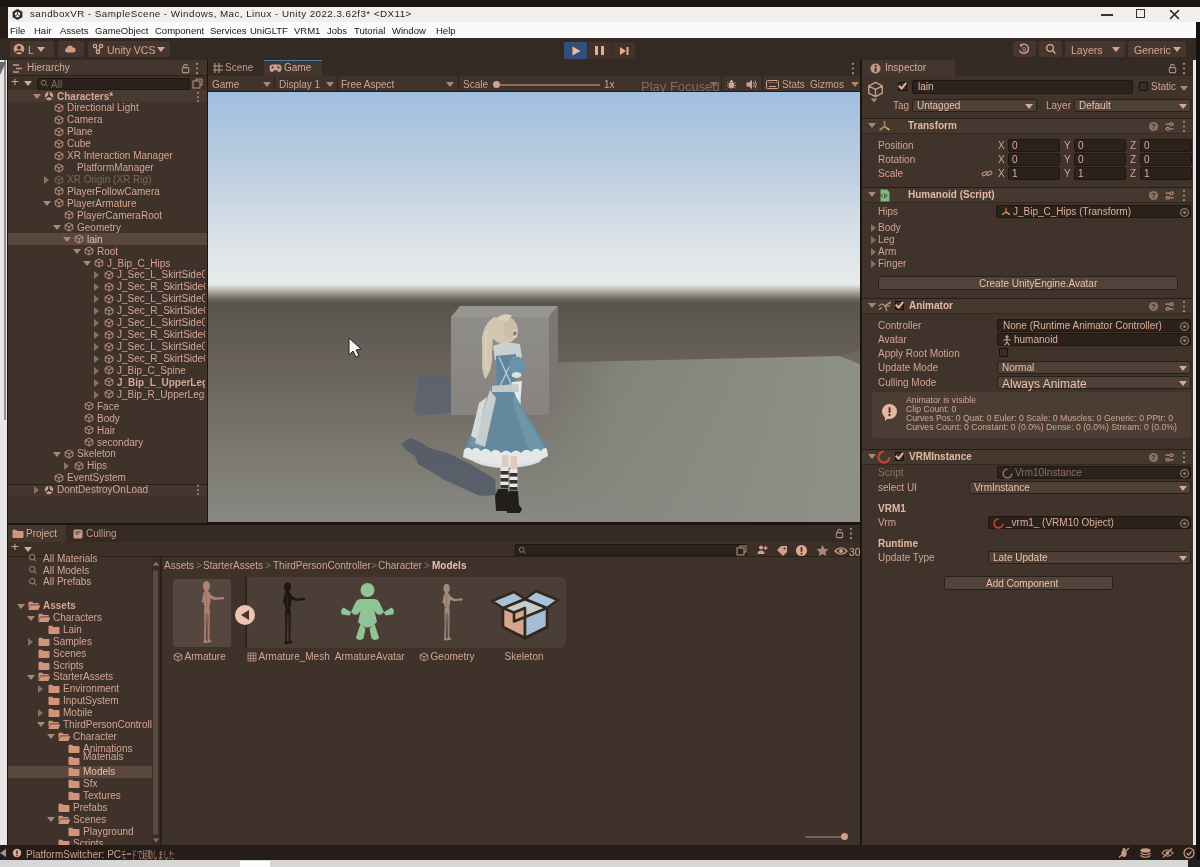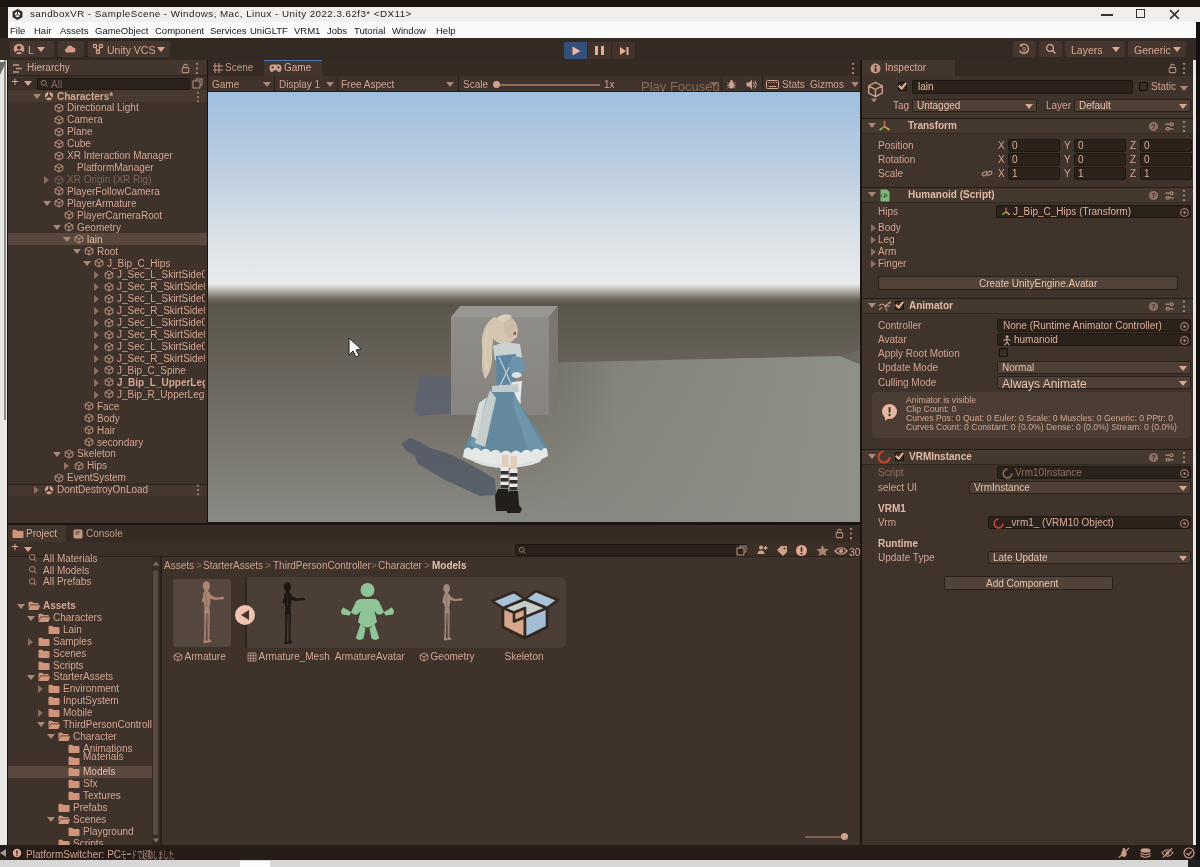--- a/index.html
+++ b/index.html
@@ -707,21 +707,21 @@
 <div class="abs" style="left:8px;top:525px;width:852px;height:17px;background:#352a24"></div>
 <div class="abs" style="left:8px;top:525px;width:58px;height:17px;background:#43362e"></div>
 <svg class="abs" style="left:12px;top:529px" width="12" height="10">
     <use href="#fold"></use>
   </svg>
 <div class="txt" style="left:26px;top:528px;font-size:10px;color:#d8ab97">Project</div>
 <svg class="abs" style="left:73px;top:529px" width="10" height="10" viewBox="0 0 10 10">
     <rect x="0.5" y="0.5" width="9" height="9" rx="1.5" fill="#c49a87"></rect>
     <path d="M2.5 3 L7.5 3 M2.5 5 L5.5 5" stroke="#43362e" stroke-width="1"></path>
   </svg>
-<div class="txt" style="left:86px;top:528px;font-size:10px;color:#c49a87">Console</div>
+<div class="txt" style="left:86px;top:528px;font-size:10px;color:#c49a87">Culling</div>
 <svg class="abs" style="left:834px;top:528px" width="11" height="11">
     <use href="#lock"></use>
   </svg>
 <svg class="abs" style="left:849px;top:527px" width="4" height="13">
     <use href="#menu3"></use>
   </svg>
 <div class="abs" style="left:8px;top:542px;width:852px;height:15px;background:#3b2f28;border-bottom:1px solid #2a211b"></div>
 <div class="txt" style="left:11px;top:539px;font-size:13.5px;color:#d8a78f">+</div>
 <div class="tri-d" style="left:24px;top:547px;border-top-color:#d8a78f"></div>
 <div class="field" style="left:515px;top:544px;width:232px;height:12px"></div>

